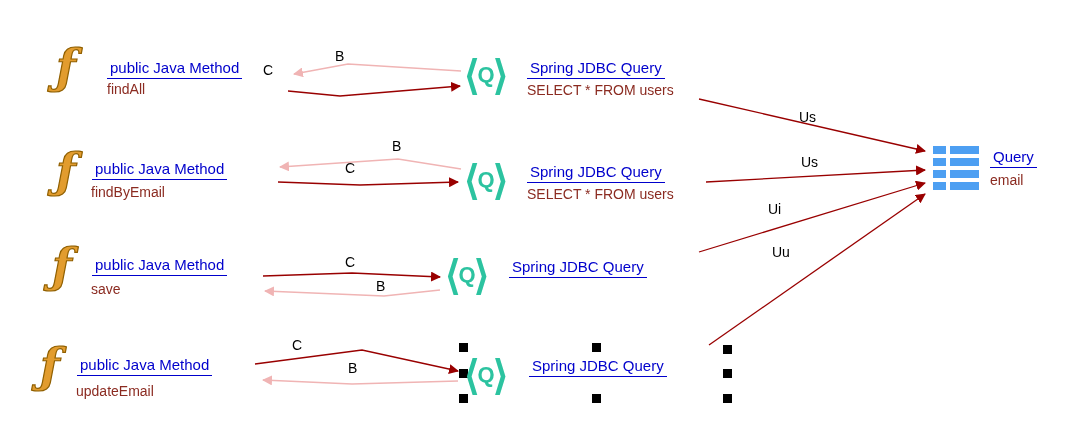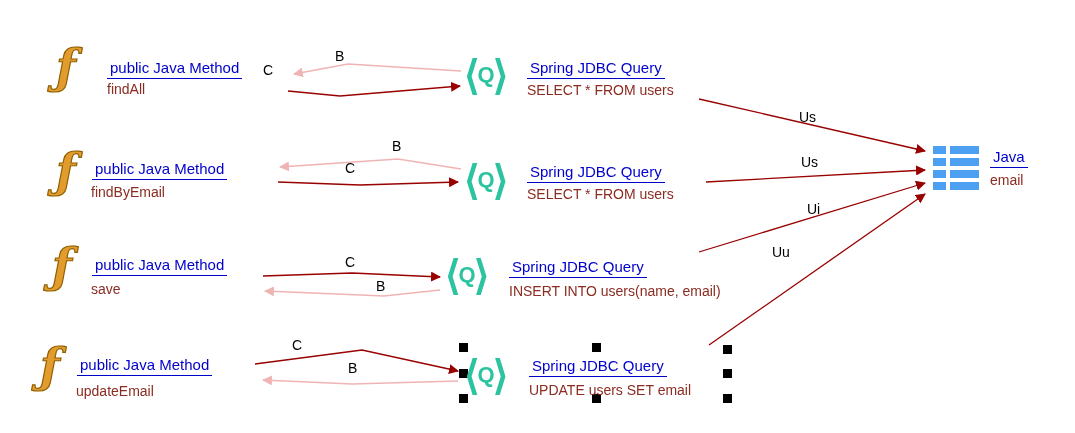--- a/index.html
+++ b/index.html
@@ -90,22 +90,21 @@
   <div class="blue-label" style="left:92px;top:256px">public Java Method</div>
   <div class="red-text" style="left:91px;top:281px">save</div>
   <div class="edge-label" style="left:345px;top:255px">C</div>
   <div class="edge-label" style="left:376px;top:279px">B</div>
   <div class="qicon" style="left:445px;top:255px">
     <span class="br">⟨</span>
     <span class="ql">Q</span>
     <span class="br">⟩</span>
   </div>
   <div class="blue-label" style="left:509px;top:258px">Spring JDBC Query</div>
-  <div class="red-text" style="left:509px;top:283px">INSERT INTO users(name, email)</div>
-  <div class="edge-label" style="left:807px;top:202px">Ui</div>
+  <div class="edge-label" style="left:768px;top:202px">Ui</div>
 
   <div class="ficon" style="left:40px;top:343px">ƒ</div>
   <div class="blue-label" style="left:77px;top:356px">public Java Method</div>
   <div class="red-text" style="left:76px;top:383px">updateEmail</div>
   <div class="edge-label" style="left:292px;top:338px">C</div>
   <div class="edge-label" style="left:348px;top:361px">B</div>
 
   <div class="handle" style="left:459px;top:343px"></div>
   <div class="handle" style="left:592px;top:343px"></div>
   <div class="handle" style="left:723px;top:345px"></div>
@@ -114,37 +113,36 @@
   <div class="handle" style="left:459px;top:394px"></div>
   <div class="handle" style="left:592px;top:394px"></div>
   <div class="handle" style="left:723px;top:394px"></div>
 
   <div class="qicon" style="left:464px;top:355px">
     <span class="br">⟨</span>
     <span class="ql">Q</span>
     <span class="br">⟩</span>
   </div>
   <div class="blue-label" style="left:529px;top:357px">Spring JDBC Query</div>
-  <div class="red-text" style="left:529px;top:382px">UPDATE users SET email</div>
   <div class="edge-label" style="left:772px;top:245px">Uu</div>
 
   <div class="table-icon" style="left:933px;top:146px">
     <div class="trow">
         <span class="cell c1"></span>
         <span class="cell c2"></span>
       </div>
     <div class="trow">
         <span class="cell c1"></span>
         <span class="cell c2"></span>
       </div>
     <div class="trow">
         <span class="cell c1"></span>
         <span class="cell c2"></span>
       </div>
     <div class="trow">
         <span class="cell c1"></span>
         <span class="cell c2"></span>
       </div>
   </div>
-  <div class="blue-label" style="left:990px;top:148px">Java</div>
+  <div class="blue-label" style="left:990px;top:148px">Query</div>
   <div class="red-text" style="left:990px;top:172px">email</div>
 
 </div>
 
 </body></html>

